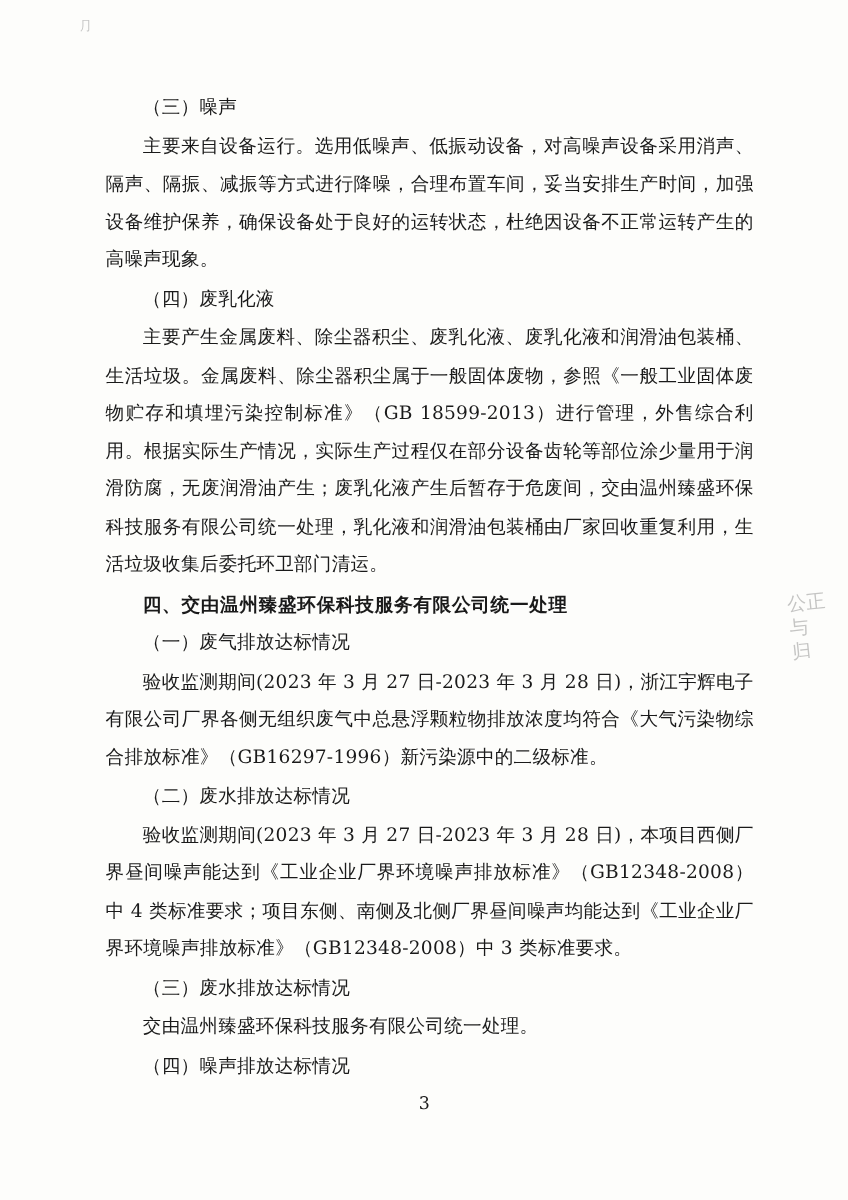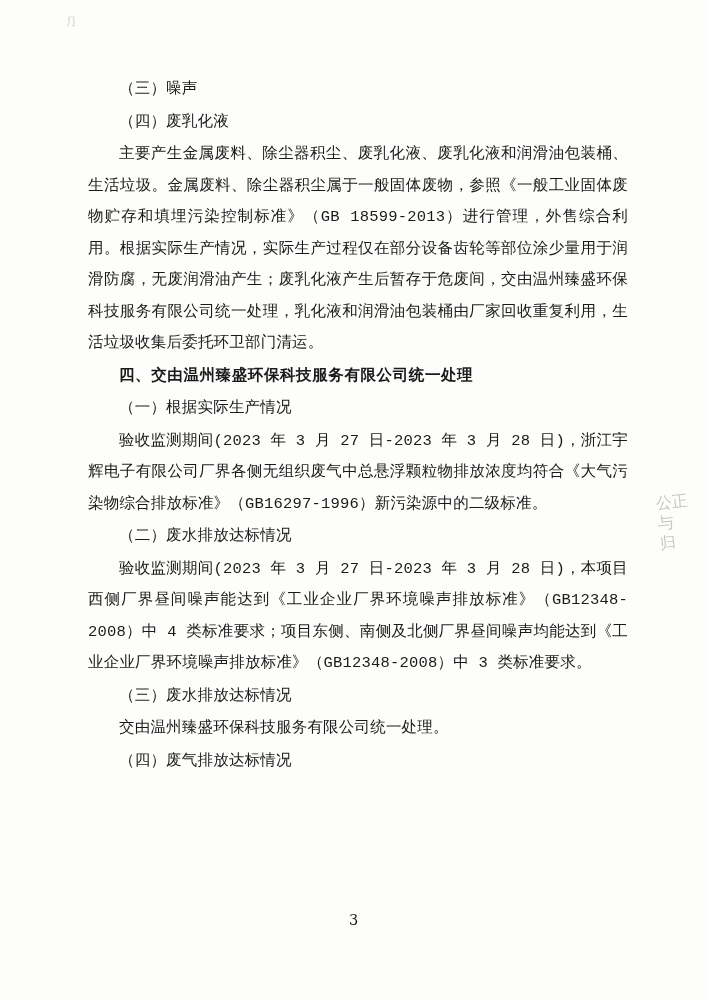--- a/index.html
+++ b/index.html
@@ -47,21 +47,20 @@
     top: 74px;
     width: 540px;
   }
   p {
     margin: 0 0 1px 0;
     font-size: 15.5px;
     line-height: 31.5px;
     text-align: justify;
     text-justify: inter-ideograph;
     letter-spacing: .2px;
-    font-family: Liberation Mono, monospace;
   }
   p.indent { text-indent: 2em; }
   p.heading {
     font-weight: bold;
     text-indent: 2em;
     letter-spacing: .6px;
   }
   p.sub {
     text-indent: 2em;
   }
@@ -78,26 +77,27 @@
 </head>
 <body>
 
 <div class="page">
 
   <div class="scan-mark-top">⺆</div>
   <div class="scan-mark-right">公正 与 归</div>
 
   <div class="content">
       <p class="sub">（三）噪声</p>
+      <p class="indent">主要来自设备运行。选用低噪声、低振动设备，对高噪声设备采用消声、隔声、隔振、减振等方式进行降噪，合理布置车间，妥当安排生产时间，加强设备维护保养，确保设备处于良好的运转状态，杜绝因设备不正常运转产生的高噪声现象。</p>
       <p class="sub">（四）废乳化液</p>
       <p class="indent">主要产生金属废料、除尘器积尘、废乳化液、废乳化液和润滑油包装桶、生活垃圾。金属废料、除尘器积尘属于一般固体废物，参照《一般工业固体废物贮存和填埋污染控制标准》（GB 18599-2013）进行管理，外售综合利用。根据实际生产情况，实际生产过程仅在部分设备齿轮等部位涂少量用于润滑防腐，无废润滑油产生；废乳化液产生后暂存于危废间，交由温州臻盛环保科技服务有限公司统一处理，乳化液和润滑油包装桶由厂家回收重复利用，生活垃圾收集后委托环卫部门清运。</p>
       <p class="heading">四、交由温州臻盛环保科技服务有限公司统一处理</p>
-      <p class="sub">（一）根据实际生产情况</p>
+      <p class="sub">（一）废气排放达标情况</p>
       <p class="indent">验收监测期间(2023 年 3 月 27 日-2023 年 3 月 28 日)，浙江宇辉电子有限公司厂界各侧无组织废气中总悬浮颗粒物排放浓度均符合《大气污染物综合排放标准》（GB16297-1996）新污染源中的二级标准。</p>
       <p class="sub">（二）废水排放达标情况</p>
       <p class="indent">验收监测期间(2023 年 3 月 27 日-2023 年 3 月 28 日)，本项目西侧厂界昼间噪声能达到《工业企业厂界环境噪声排放标准》（GB12348-2008）中 4 类标准要求；项目东侧、南侧及北侧厂界昼间噪声均能达到《工业企业厂界环境噪声排放标准》（GB12348-2008）中 3 类标准要求。</p>
       <p class="sub">（三）废水排放达标情况</p>
       <p class="indent">交由温州臻盛环保科技服务有限公司统一处理。</p>
-      <p class="sub">（四）废气排放达标情况</p>
+      <p class="sub">（四）噪声排放达标情况</p>
     </div>
 
   <div class="page-number">3</div>
 </div>
 
 </body></html>

